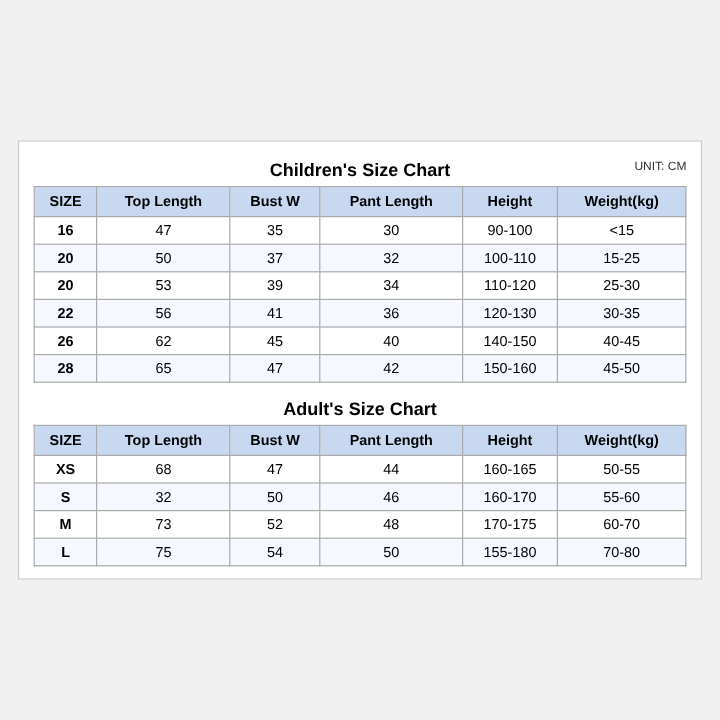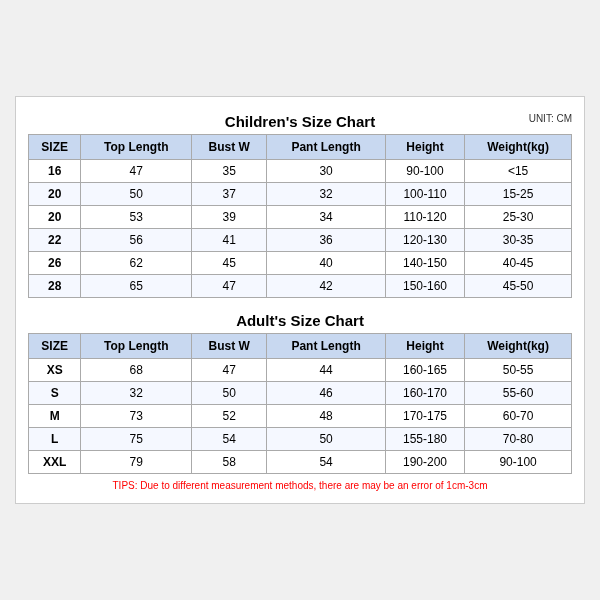--- a/index.html
+++ b/index.html
@@ -185,26 +185,17 @@
           <td>60-70</td>
         </tr>
         <tr>
           <td class="size-col">L</td>
           <td>75</td>
           <td>54</td>
           <td>50</td>
           <td>155-180</td>
           <td>70-80</td>
         </tr>
-        <tr>
-          <td class="size-col">XXL</td>
-          <td>79</td>
-          <td>58</td>
-          <td>54</td>
-          <td>190-200</td>
-          <td>90-100</td>
-        </tr>
       </tbody>
   </table>
 
-  <div class="tips">TIPS: Due to different measurement methods, there are may be an error of 1cm-3cm</div>
 
 </div>
 
 </body></html>

